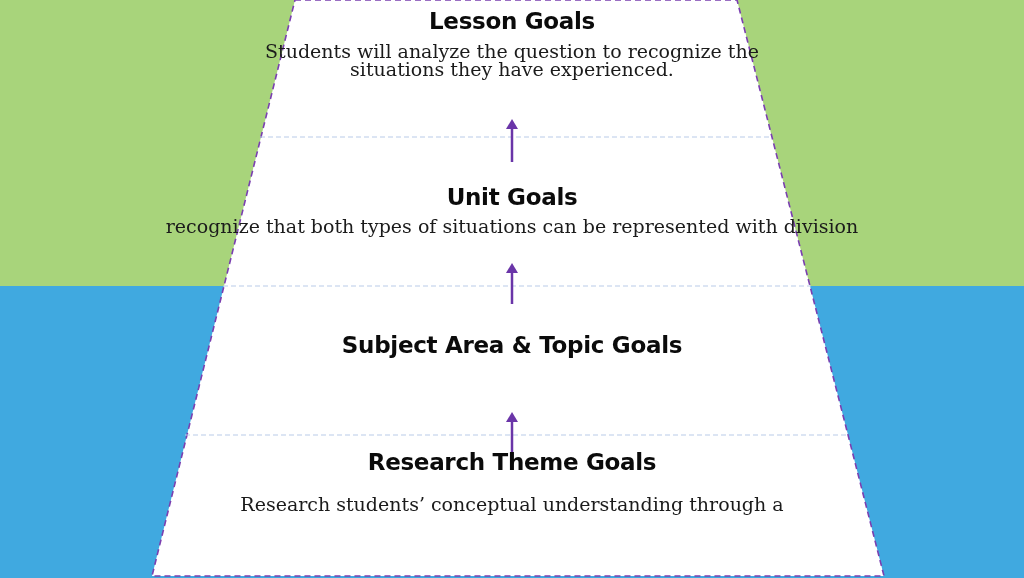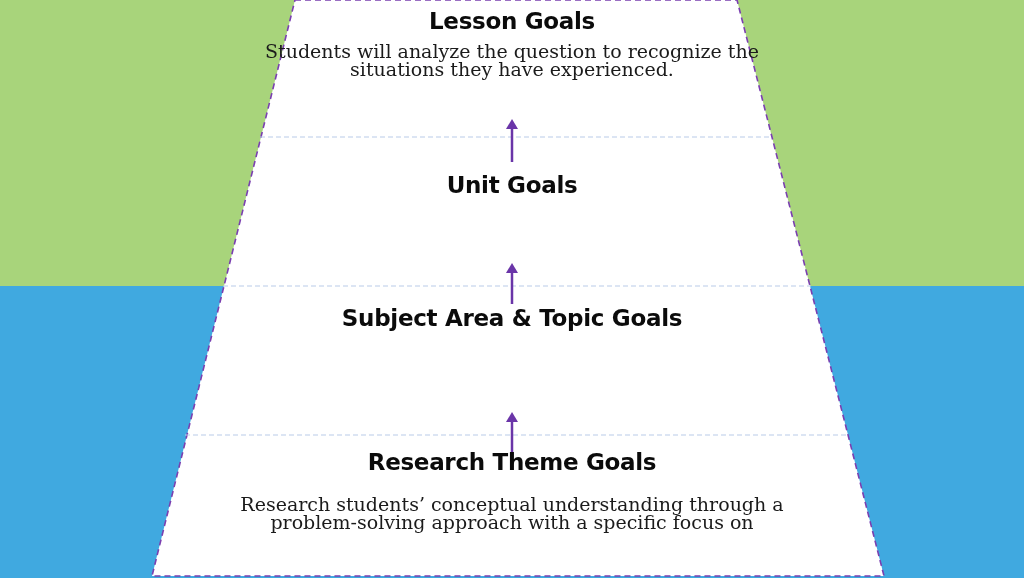--- a/index.html
+++ b/index.html
@@ -47,28 +47,28 @@
   </g>
 </svg>
 
 <div class="tier" style="top:8px;">
   <h2 class="tier-title">Lesson Goals</h2>
   <div style="height:9px"></div>
   <p class="tier-desc">Students will analyze the question to recognize the</p>
   <p class="tier-desc">situations they have experienced.</p>
 </div>
 
-<div class="tier" style="top:172px;">
+<div class="tier" style="top:184px;">
   <h2 class="tier-title">Unit Goals</h2>
   <div style="height:8px"></div>
+  <p class="tier-desc">recognize that both types of situations can be represented with division</p>
 </div>
 
-<div class="tier" style="top:305px;">
+<div class="tier" style="top:332px;">
   <h2 class="tier-title">Subject Area &amp; Topic Goals</h2>
   <div style="height:10px"></div>
 </div>
 
 <div class="tier" style="top:449px;">
   <h2 class="tier-title">Research Theme Goals</h2>
   <div style="height:21px"></div>
   <p class="tier-desc">Research students’ conceptual understanding through a</p>
-  <p class="tier-desc">problem-solving approach with a specific focus on</p>
 </div>
 
 </body></html>

